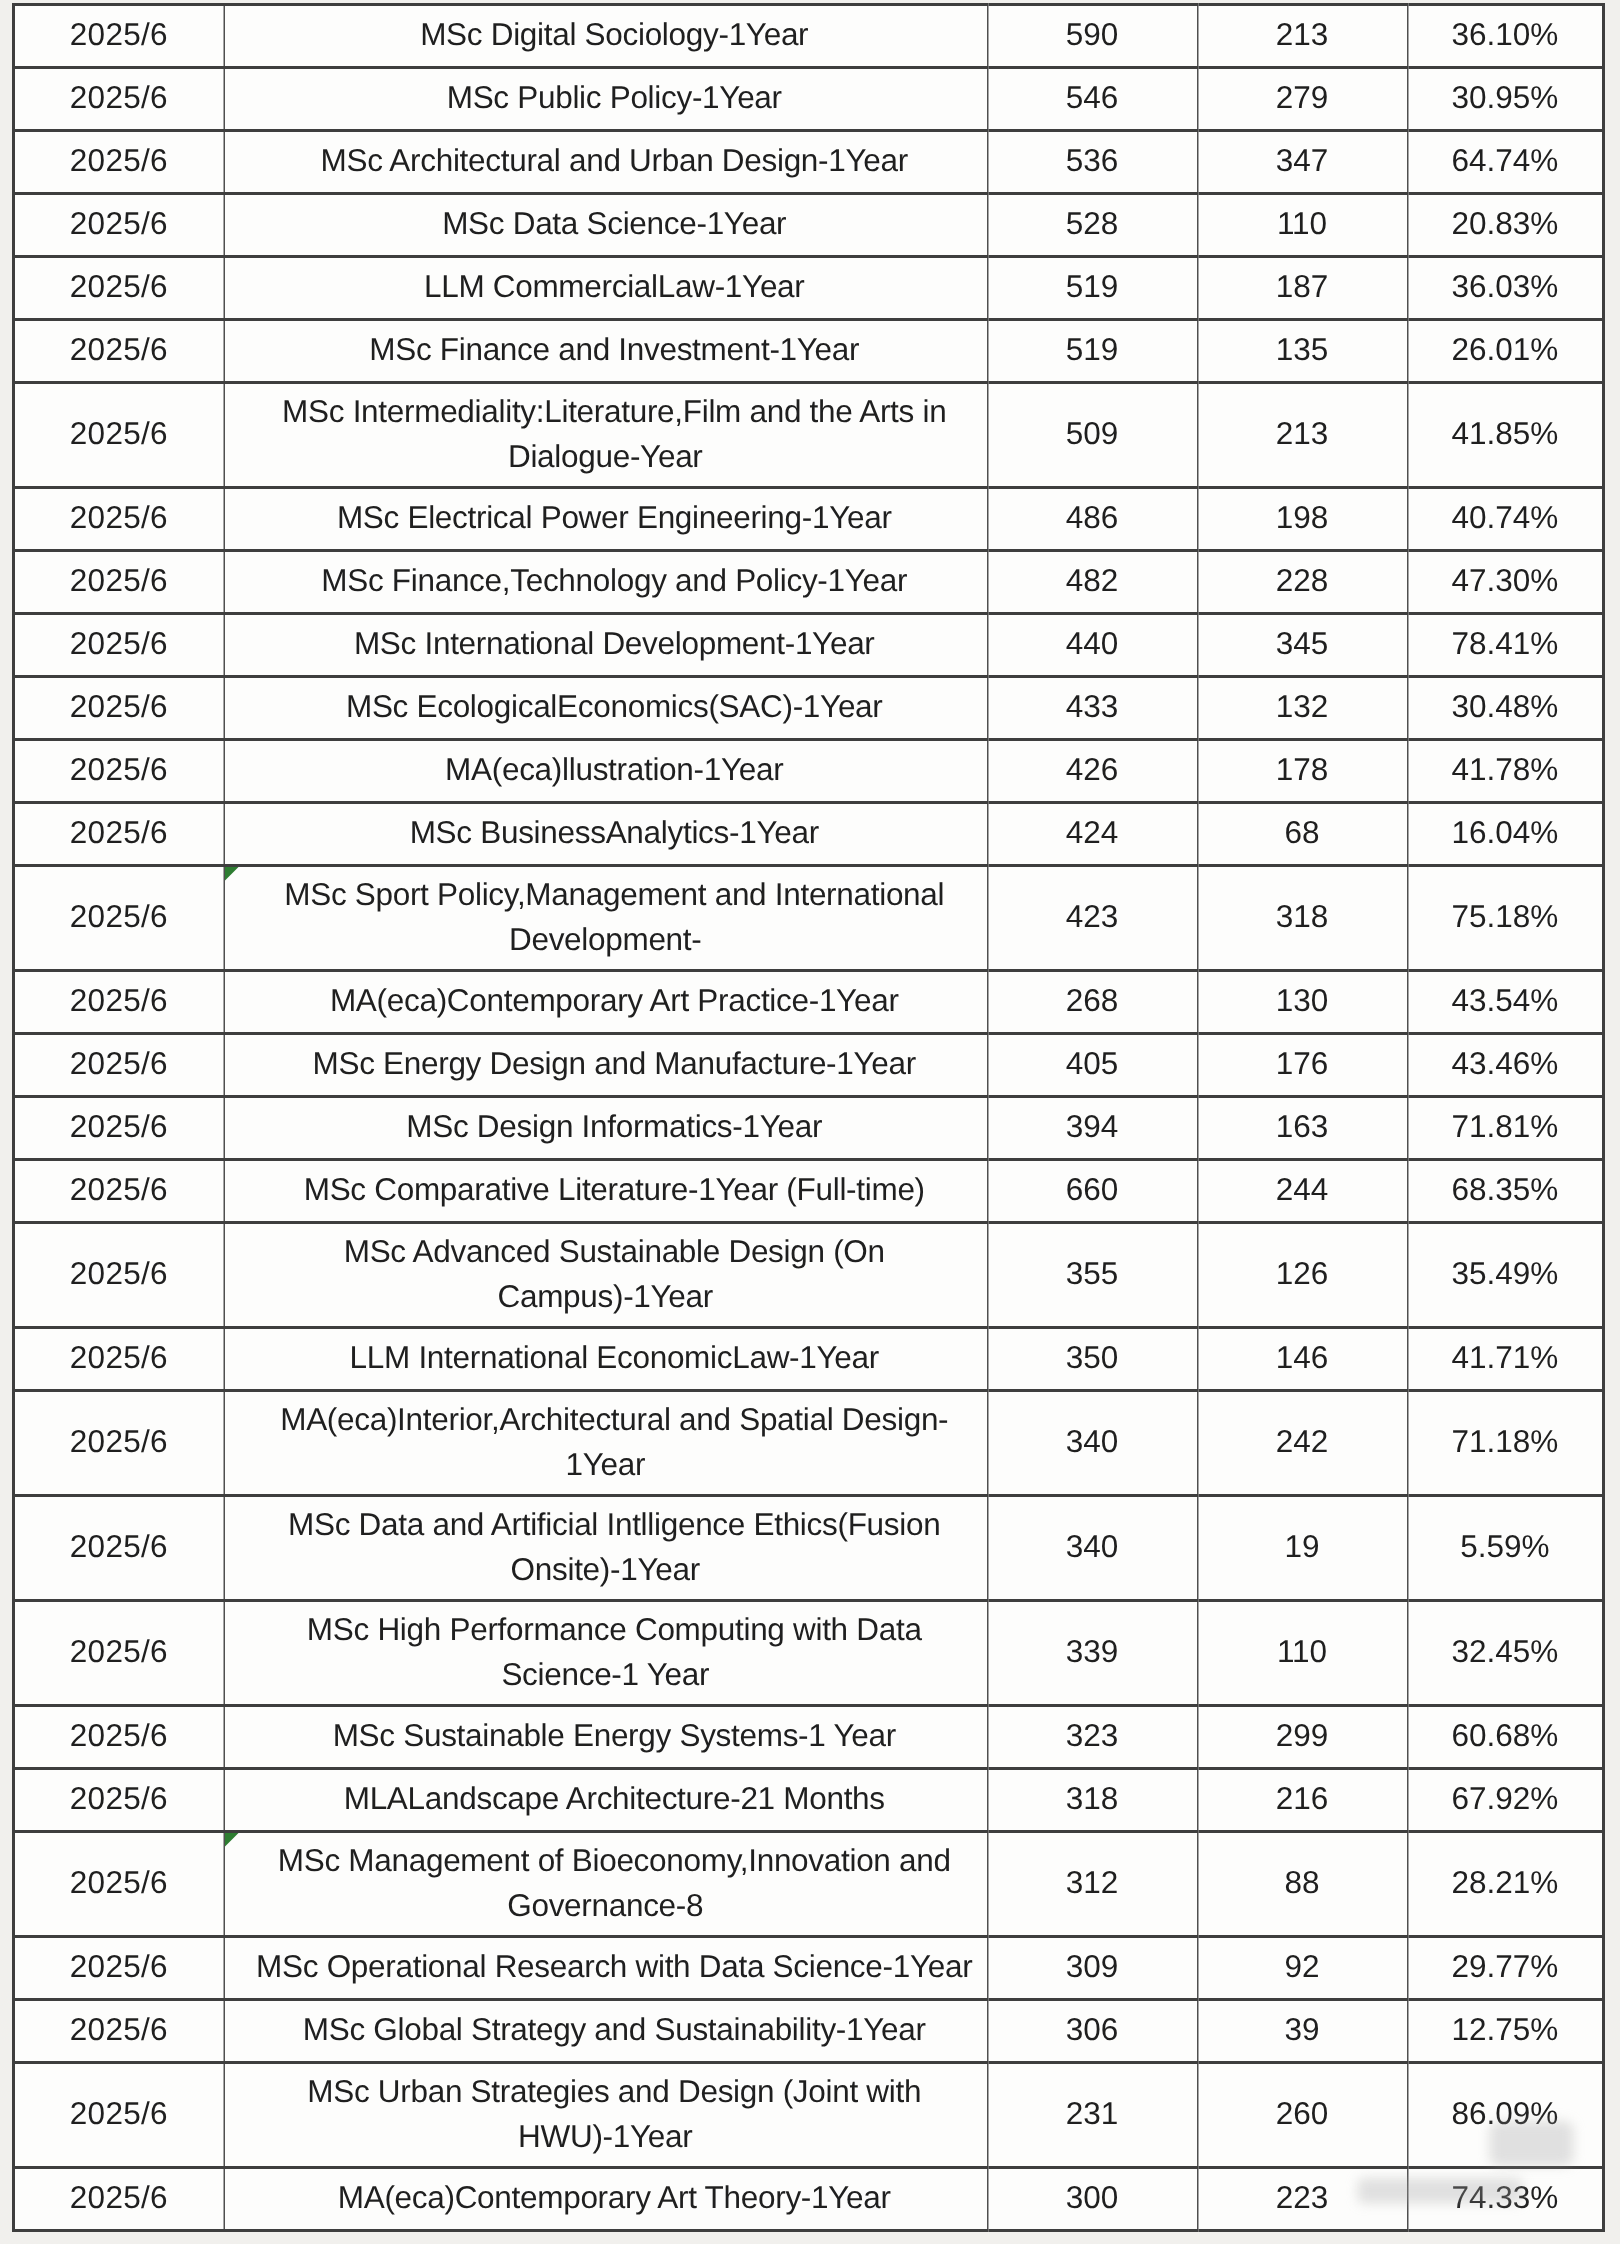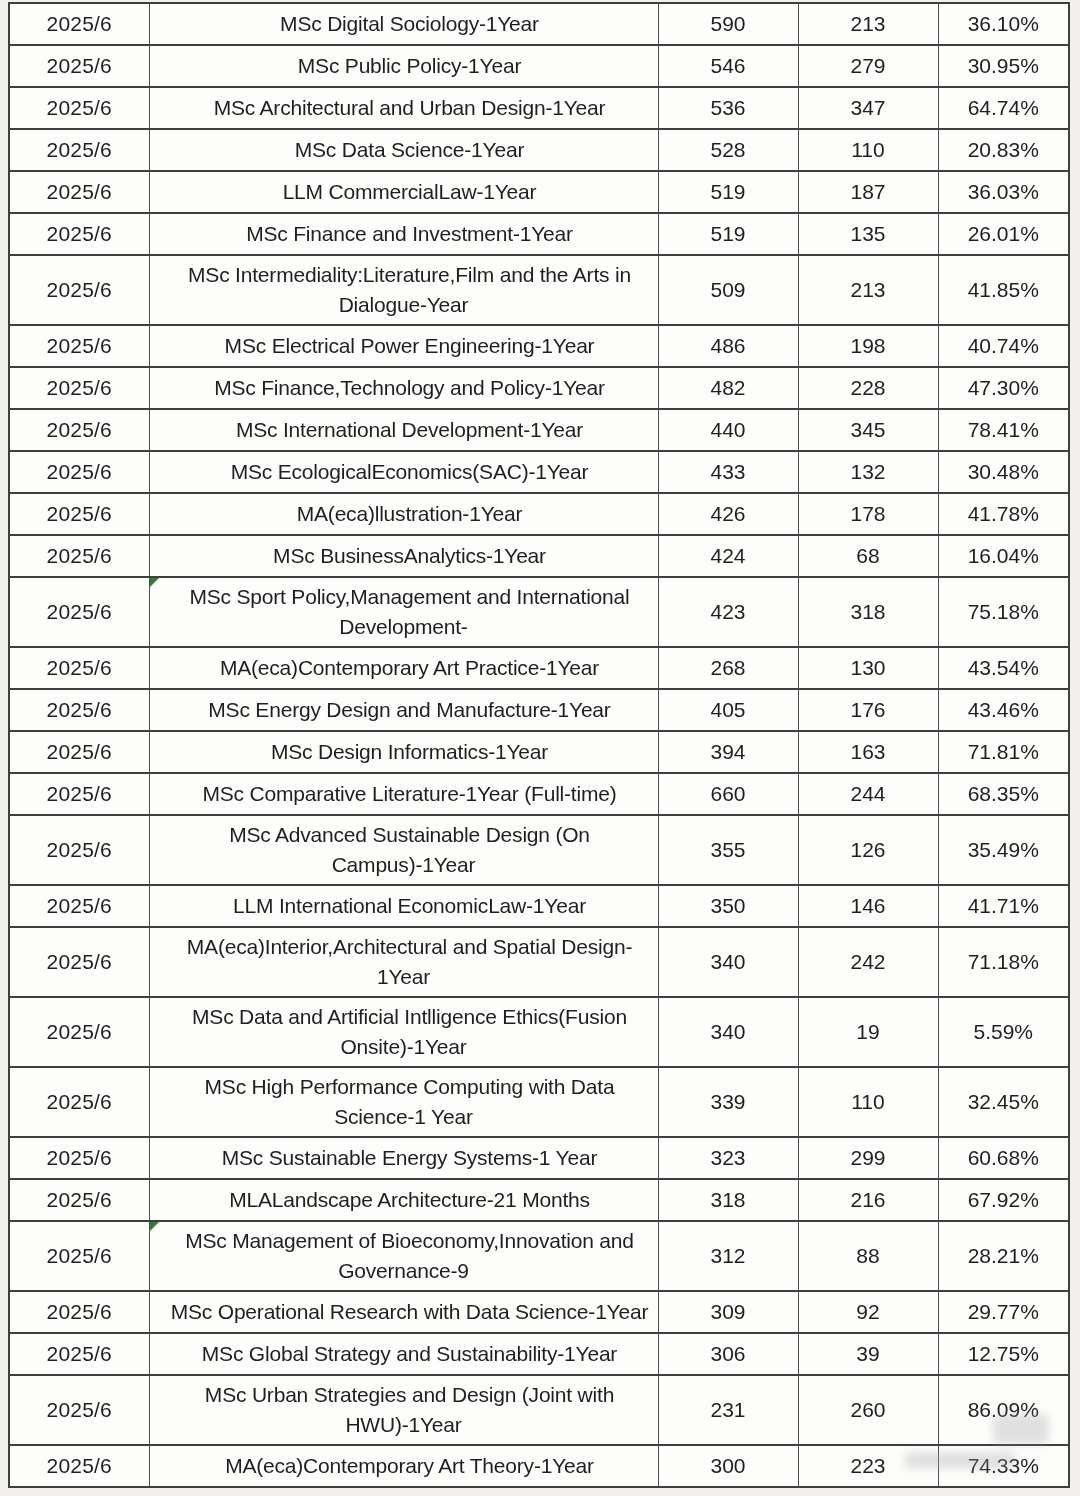--- a/index.html
+++ b/index.html
@@ -254,21 +254,21 @@
         </tr>
         <tr>
           <td class="c-date">2025/6</td>
           <td class="c-prog">MLALandscape Architecture-21 Months</td>
           <td class="c-num">318</td>
           <td class="c-num">216</td>
           <td class="c-rate">67.92%</td>
         </tr>
         <tr>
           <td class="c-date">2025/6</td>
-          <td class="c-prog flagged">MSc Management of Bioeconomy,Innovation and Governance-9</td>
+          <td class="c-prog flagged">MSc Management of Bioeconomy,Innovation and Governance-8</td>
           <td class="c-num">312</td>
           <td class="c-num">88</td>
           <td class="c-rate">28.21%</td>
         </tr>
         <tr>
           <td class="c-date">2025/6</td>
           <td class="c-prog">MSc Operational Research with Data Science-1Year</td>
           <td class="c-num">309</td>
           <td class="c-num">92</td>
           <td class="c-rate">29.77%</td>

